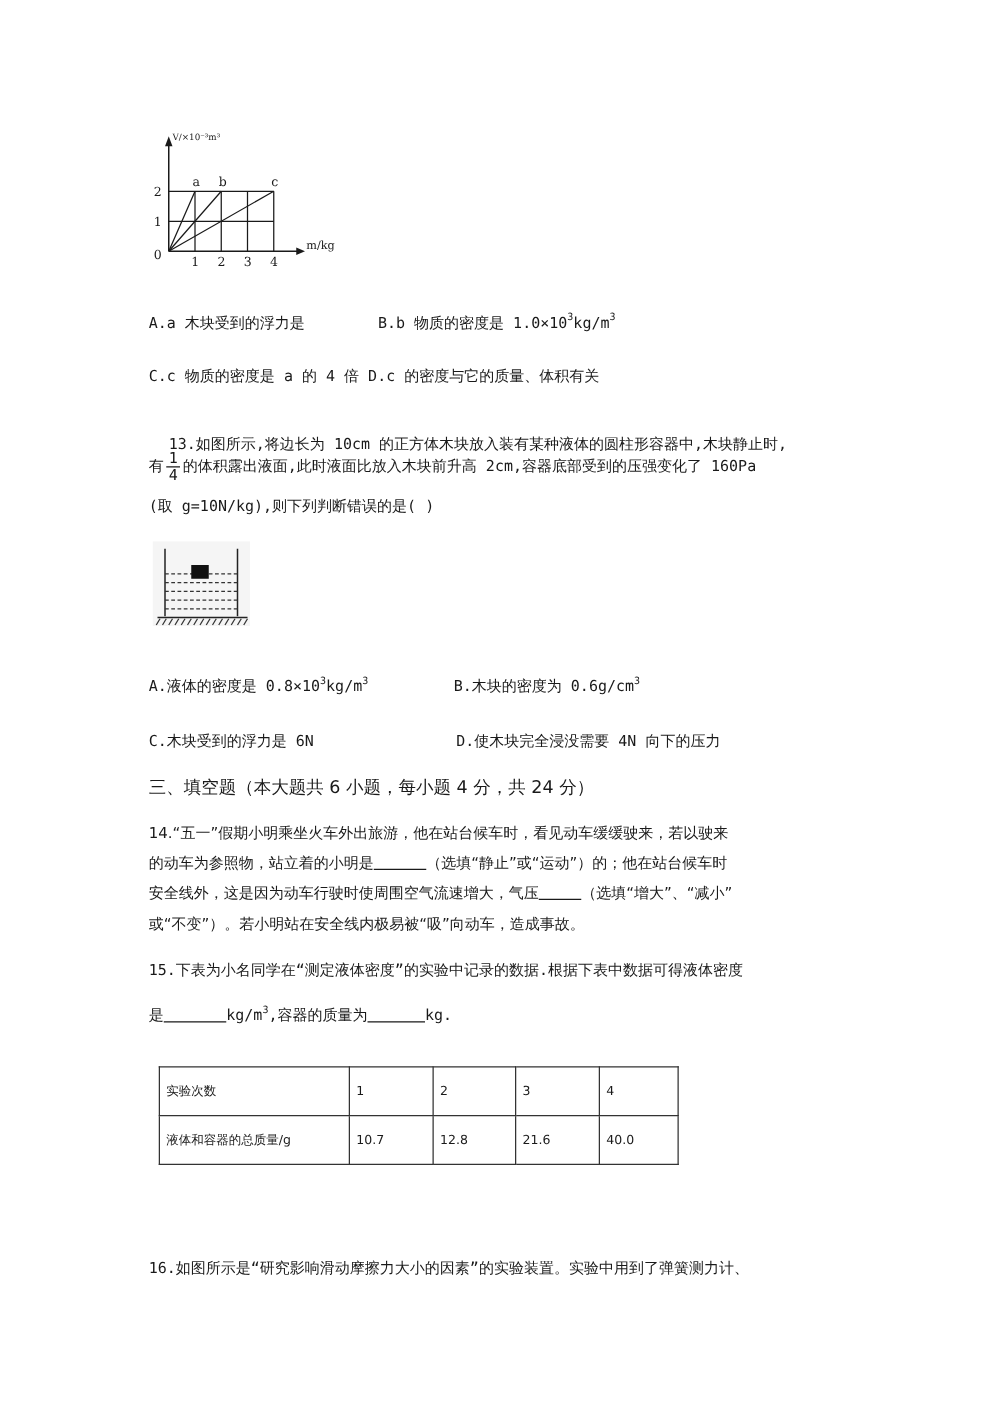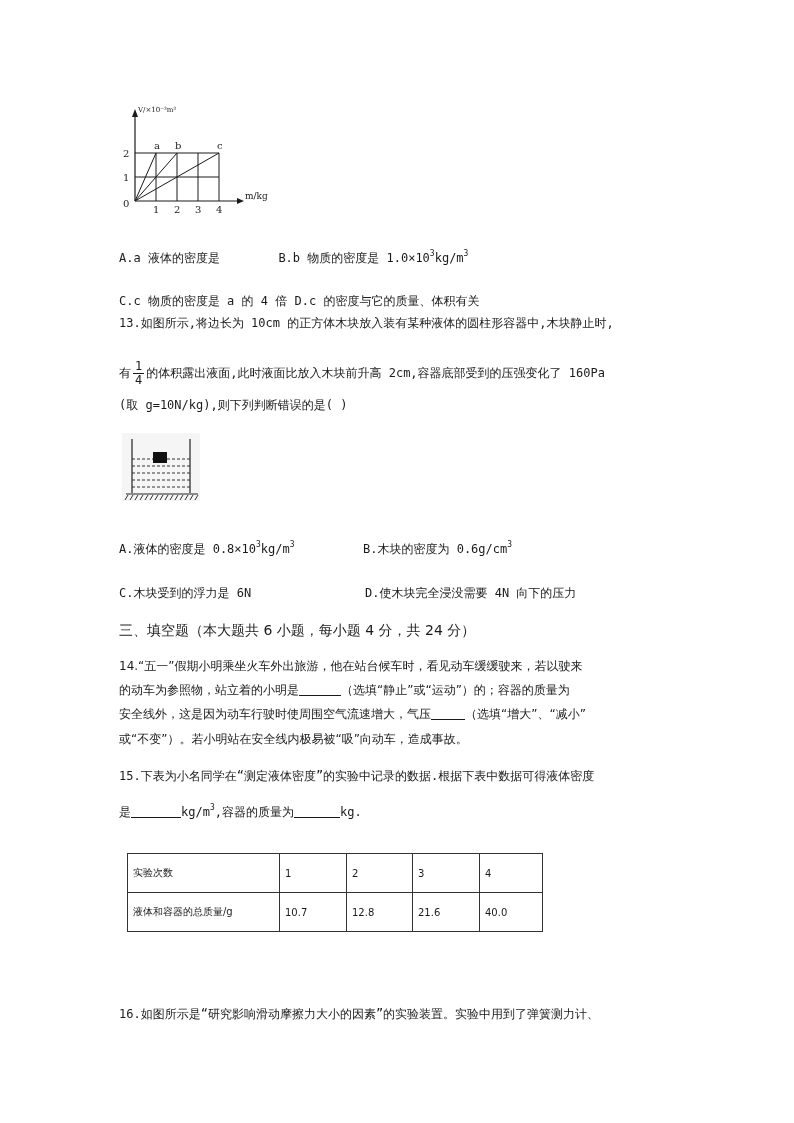--- a/index.html
+++ b/index.html
@@ -60,30 +60,30 @@
       <text x="103" y="110">4</text>
       <text x="10" y="78">1</text>
       <text x="10" y="54">2</text>
       <text x="10" y="104">0</text>
       <text x="132" y="96" font-size="9">m/kg</text>
       <text x="25" y="9" font-size="7">V/×10⁻³m³</text>
     </g>
 </svg>
 
 <div class="line mono" style="top:250px;">
-  <span>A.a 液体的密度是</span>
+  <span>A.a 木块受到的浮力是</span>
   <span style="display:inline-block; width:44px;"></span>
   <span><span>B.b 物质的密度是 1.0×10</span><sup>3</sup><span>kg/m</span><sup>3</sup></span>
 </div>
 <div class="line mono" style="top:293px;">
   <span>C.c 物质的密度是 a 的 4 倍</span>
   <span>D.c 的密度与它的质量、体积有关</span>
 </div>
 
-<div class="line mono" style="top:315px;">13.如图所示,将边长为 10cm 的正方体木块放入装有某种液体的圆柱形容器中,木块静止时,</div>
+<div class="line mono" style="top:347px;margin-left:16px;">13.如图所示,将边长为 10cm 的正方体木块放入装有某种液体的圆柱形容器中,木块静止时,</div>
 <div class="line mono" style="top:360px;">
   <span>有</span><span class="frac"><span class="num">1</span><span>4</span></span><span>的体积露出液面,此时液面比放入木块前升高 2cm,容器底部受到的压强变化了 160Pa</span>
 </div>
 <div class="line mono" style="top:397px;">(取 g=10N/kg),则下列判断错误的是(    )</div>
 
 <svg class="abs" style="left:122px; top:433px;" width="78" height="68" viewBox="0 0 78 68">
   <rect x="0" y="0" width="78" height="68" fill="#f5f5f5"></rect>
   <line x1="10" y1="6" x2="10" y2="60" stroke="#222" stroke-width="1.2"></line>
   <line x1="68" y1="6" x2="68" y2="60" stroke="#222" stroke-width="1.2"></line>
   <g stroke="#333" stroke-width="1" stroke-dasharray="3,2">
@@ -120,21 +120,21 @@
 <div class="line mono" style="top:541px; left:363px;">
   <span>B.木块的密度为 0.6g/cm</span><sup>3</sup>
 </div>
 <div class="line mono" style="top:585px;">C.木块受到的浮力是 6N</div>
 <div class="line mono" style="top:585px; left:365px;">D.使木块完全浸没需要 4N 向下的压力</div>
 
 <div class="line" style="top:622px; font-size:14px;">三、填空题（本大题共 6 小题，每小题 4 分，共 24 分）</div>
 
 <div class="line" style="top:658px;">14.“五一”假期小明乘坐火车外出旅游，他在站台候车时，看见动车缓缓驶来，若以驶来</div>
 <div class="line" style="top:682px;">
-  <span>的动车为参照物，站立着的小明是</span><span class="blank" style="width:42px;"></span><span>（选填“静止”或“运动”）的；容器的质量为</span>
+  <span>的动车为参照物，站立着的小明是</span><span class="blank" style="width:42px;"></span><span>（选填“静止”或“运动”）的；他在站台候车时</span>
 </div>
 <div class="line" style="top:706px;text-align:right;">
   <span>安全线外，这是因为动车行驶时使周围空气流速增大，气压</span><span class="blank" style="width:34px;"></span><span>（选填“增大”、“减小”</span>
 </div>
 <div class="line" style="top:731px;">或“不变”）。若小明站在安全线内极易被“吸”向动车，造成事故。</div>
 
 <div class="line mono" style="top:768px;">15.下表为小名同学在“测定液体密度”的实验中记录的数据.根据下表中数据可得液体密度</div>
 <div class="line mono" style="top:804px;">
   <span>是</span><span class="blank" style="width:50px;"></span><span>kg/m</span><sup>3</sup><span>,容器的质量为</span><span class="blank" style="width:46px;"></span><span>kg.</span>
 </div>

